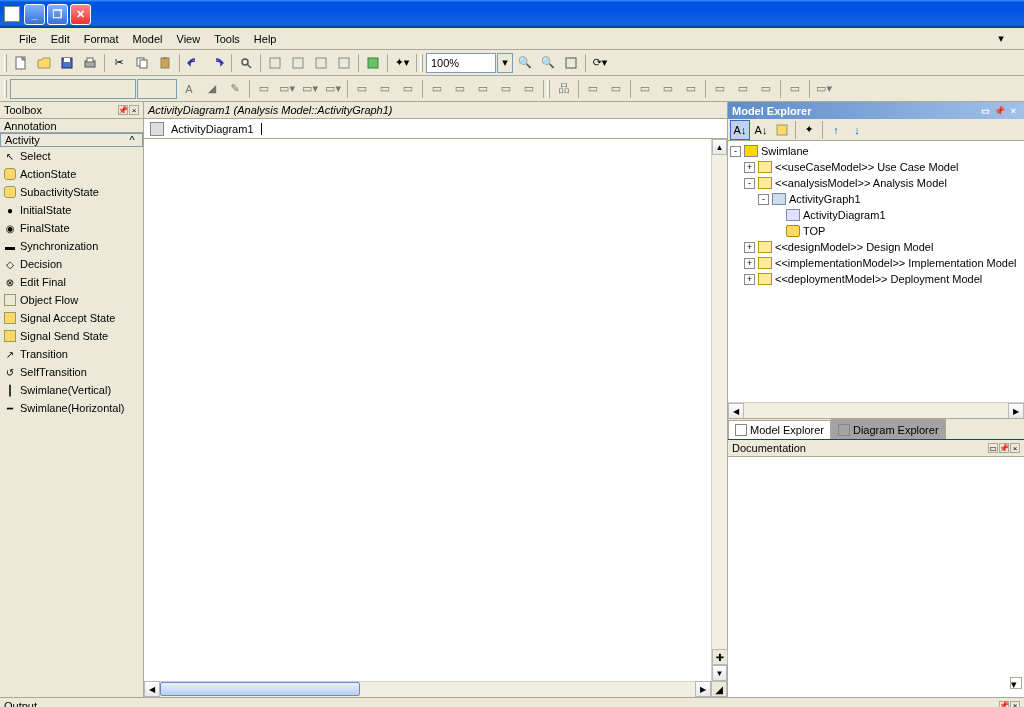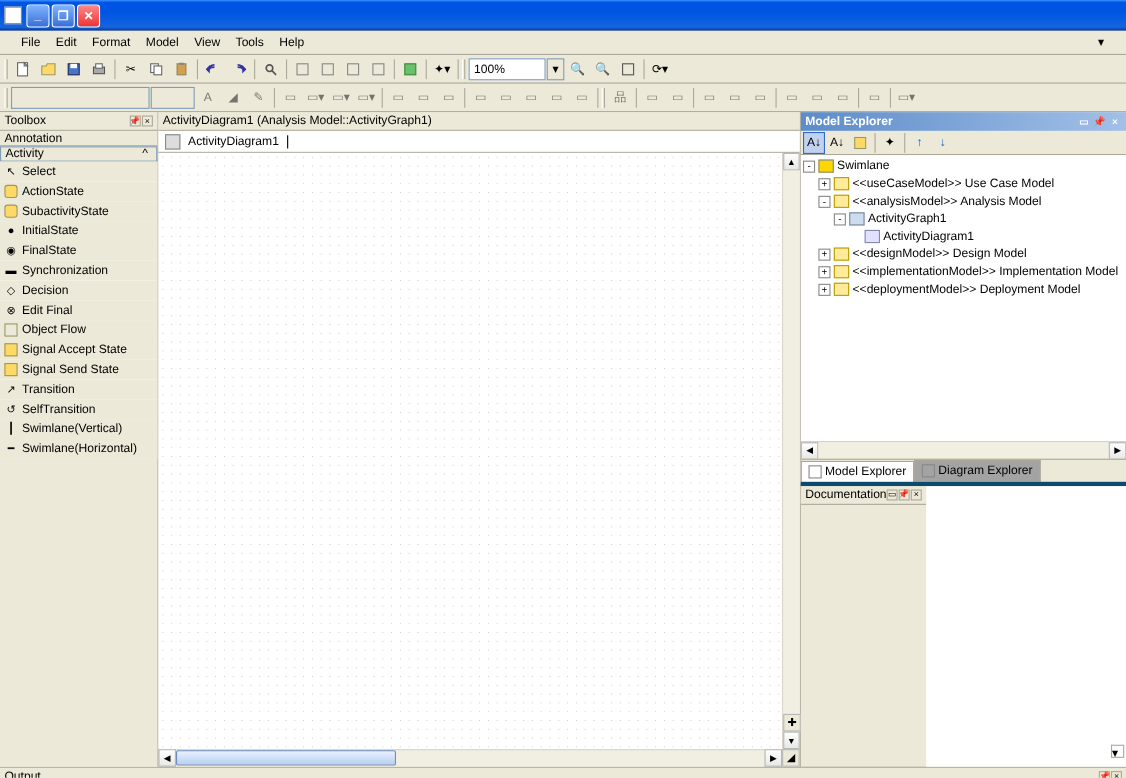--- a/index.html
+++ b/index.html
@@ -32,21 +32,21 @@
 .tbx-section { height: 14px; background: #ece9d8; border-bottom: 1px solid #aca899; padding: 0 4px; display: flex; align-items: center; cursor: pointer; }
 .tbx-section-active { border: 1px solid #7f9db9; }
 .tbx-expand { margin-left: auto; width: 12px; text-align: center; }
 .tbx-items { background: #fff; flex: 0 0 auto; }
 .tbx-item { height: 18px; display: flex; align-items: center; padding: 0 4px; gap: 4px; cursor: pointer; background: #ece9d8; }
 .tbx-icon { width: 12px; height: 12px; display: flex; align-items: center; justify-content: center; font-size: 10px; }
 .tbx-filler { flex: 1; background: #ece9d8; }
 .tbx-scroll { width: 12px; height: 12px; border: 1px solid #aca899; margin-left: auto; cursor: pointer; }
 
 .canvas-area { flex: 1; display: flex; flex-direction: column; border-right: 1px solid #aca899; }
-.canvas-tab-hdr { height: 17px; background: #ece9d8; border-bottom: 1px solid #aca899; display: flex; align-items: center; padding: 0 4px; }
+.canvas-tab-hdr { height: 17px; background: #ece9d8; border-bottom: 1px solid #aca899; display: flex; align-items: center; padding: 0 4px; font-style: italic; }
 .canvas-crumb { height: 20px; background: #fff; border-bottom: 1px solid #aca899; display: flex; align-items: center; padding: 0 6px; gap: 4px; }
 .crumb-icon { width: 14px; height: 14px; border: 1px solid #888; background: #ddd; }
 .crumb-text { padding: 1px 3px; }
 .crumb-cursor { border-left: 1px solid #000; height: 12px; animation: blink 1s infinite; }
 @keyframes blink { 50% { opacity: 0; } }
 .canvas-body { flex: 1; display: flex; }
 .canvas-grid { flex: 1; background: #fff; background-image: radial-gradient(circle, #ccc 0.5px, transparent 0.5px); background-size: 8px 8px; position: relative; }
 .vscroll { width: 16px; background: #ece9d8; border-left: 1px solid #d4d0c8; display: flex; flex-direction: column; }
 .scroll-btn { height: 16px; background: linear-gradient(to bottom,#fefefe,#e8e8e8); border: 1px solid #b8b8b8; display: flex; align-items: center; justify-content: center; cursor: pointer; font-size: 8px; }
 .scroll-track { flex: 1; background: #f1efe2; }
@@ -69,21 +69,21 @@
 .ti-proj { background: #ffd700; border: 1px solid #888; }
 .ti-pkg { background: #ffeb99; border: 1px solid #bb9900; }
 .ti-graph { background: #cde; border: 1px solid #789; }
 .ti-diag { background: #e0e0ff; border: 1px solid #88a; }
 .ti-top { background: #ffd966; border: 1px solid #aa8800; border-radius: 2px; }
 .tree-hscroll { height: 16px; background: #ece9d8; border-top: 1px solid #d4d0c8; display: flex; }
 .panel-tabs { height: 21px; background: #ece9d8; border-top: 1px solid #aca899; display: flex; align-items: flex-end; }
 .panel-tab { height: 20px; padding: 2px 6px; border: 1px solid #aca899; border-bottom: none; background: #a3a3a3; display: flex; align-items: center; gap: 3px; cursor: pointer; font-size: 11px; }
 .panel-tab-active { background: #fff; border-bottom: 1px solid #fff; margin-bottom: -1px; }
 .panel-tab-icon { width: 12px; height: 12px; border: 1px solid #888; }
-.doc-panel { flex: 1; display: flex; flex-direction: row; border-top: 4px solid #0c4a6e; }
+.doc-panel { flex: 1; display: flex; flex-direction: column; border-top: 1px solid #0c4a6e; }
 .doc-body { flex: 1; background: #fff; }
 
 .output-bar { height: 16px; background: #ece9d8; border-top: 1px solid #aca899; display: flex; align-items: center; padding: 0 4px; }
 .output-btns { margin-left: auto; display: flex; gap: 1px; }
 
 svg { pointer-events: none; }
 </style>
 </head>
 <body>
 
@@ -412,20 +412,25 @@
         <span class="tree-toggle">-</span>
         <span class="tree-icon ti-graph"></span>
         <span>ActivityGraph1</span>
       </div>
       <div class="tree-row">
         <span class="tree-spacer" style="width:56px"></span>
         <span class="tree-icon ti-diag"></span>
         <span>ActivityDiagram1</span>
       </div>
       <div class="tree-row">
+        <span class="tree-spacer" style="width:56px"></span>
+        <span class="tree-icon ti-top"></span>
+        <span>TOP</span>
+      </div>
+      <div class="tree-row">
         <span class="tree-spacer" style="width:14px"></span>
         <span class="tree-toggle">+</span>
         <span class="tree-icon ti-pkg"></span>
         <span>&lt;&lt;designModel&gt;&gt; Design Model</span>
       </div>
       <div class="tree-row">
         <span class="tree-spacer" style="width:14px"></span>
         <span class="tree-toggle">+</span>
         <span class="tree-icon ti-pkg"></span>
         <span>&lt;&lt;implementationModel&gt;&gt; Implementation Model</span>

